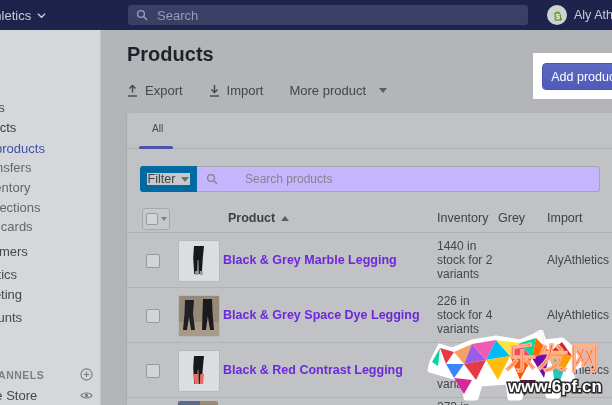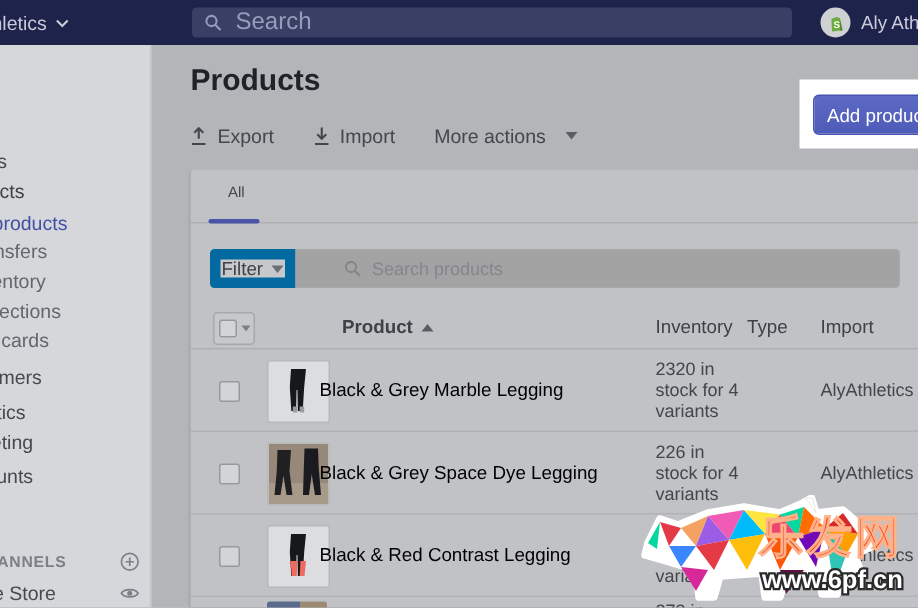--- a/index.html
+++ b/index.html
@@ -9,21 +9,21 @@
   #app{position:absolute;inset:0;width:612px;height:405px;overflow:hidden;}
 
   
   .topbar{position:absolute;left:0;top:0;width:612px;height:30px;background:#1e234c;z-index:30;}
   .store-switcher{position:absolute;left:0;top:0;height:30px;width:110px;overflow:hidden;}
   .store-switcher-inner{position:absolute;left:-36px;top:0;height:30px;display:flex;align-items:center;gap:6px;}
   .store-name{color:#c9cbd8;font-size:13px;font-weight:500;white-space:nowrap;}
   .chev{width:9px;height:9px;}
   .tb-search{position:absolute;left:128px;top:5px;width:400px;height:20px;background:#3a3f66;
              border-radius:3px;display:flex;align-items:center;padding:0 8px;gap:7px;box-sizing:border-box;}
-  .tb-search input{background:transparent;border:none;outline:none;color:#c6c9dc;font-size:16px;width:330px;
+  .tb-search input{background:transparent;border:none;outline:none;color:#c6c9dc;font-size:13px;width:330px;
                    font-family:"Liberation Sans","DejaVu Sans",sans-serif;}
   .tb-search input::placeholder{color:#979cb8;}
   .avatar{position:absolute;left:547px;top:5px;width:20px;height:20px;border-radius:50%;background:#cfd1d3;
           display:flex;align-items:center;justify-content:center;overflow:hidden;}
   .user-name{position:absolute;left:574px;top:0;height:30px;line-height:30px;color:#c9cbd8;font-size:12.5px;
              white-space:nowrap;}
 
   
   .sidebar{position:absolute;left:0;top:30px;width:100px;height:375px;background:#d6d7da;
            border-right:1px solid #c2c3c6;overflow:hidden;z-index:10;}
@@ -54,43 +54,43 @@
   
   .card{position:absolute;left:26px;top:83px;width:500px;height:292px;background:#c0c2c5;
         border-radius:3px 3px 0 0;box-shadow:0 1px 2px rgba(0,0,0,.18);}
   .tab-strip{position:absolute;left:0;top:0;width:100%;height:36px;border-bottom:1px solid #adafb2;box-sizing:border-box;}
   .tab{position:absolute;left:25px;top:10px;font-size:10px;color:#43464b;}
   .tab-underline{position:absolute;left:12px;top:33px;width:34px;height:3px;background:#4b55a8;border-radius:2px;}
 
   .filter-row{position:absolute;left:13px;top:53px;height:26px;display:flex;}
   .filter-btn{width:57px;height:26px;background:#c7c8cb;border:7px solid #0369a1;border-radius:3px 0 0 3px;
               box-sizing:border-box;display:flex;align-items:center;justify-content:center;font-size:12.5px;color:#3e4146;cursor:pointer;}
-  .filter-search{width:403px;height:26px;background:#a3a3a3;border:1px solid #a6a8ab;border-left:none;
-                 border-radius:0 3px 3px 0;box-sizing:border-box;display:flex;align-items:center;padding:0 9px;gap:5px;justify-content:flex-end;}
+  .filter-search{width:403px;height:26px;background:#c4b5fd;border:1px solid #a6a8ab;border-left:none;
+                 border-radius:0 3px 3px 0;box-sizing:border-box;display:flex;align-items:center;padding:0 9px;gap:25px;}
   .filter-search input{background:transparent;border:none;outline:none;font-size:12px;color:#4a4d52;width:340px;
                        font-family:"Liberation Sans","DejaVu Sans",sans-serif;}
   .filter-search input::placeholder{color:#83868d;}
 
   .thead{position:absolute;left:0;top:92px;width:100%;height:28px;border-bottom:1px solid #aeb0b3;box-sizing:border-box;}
   .sel-all{position:absolute;left:15px;top:3px;width:28px;height:22px;background:#c7c8cb;border:1px solid #a6a8ab;
            border-radius:3px;box-sizing:border-box;display:flex;align-items:center;justify-content:center;gap:3px;cursor:pointer;}
   .mini-box{width:10px;height:10px;background:#d2d4d6;border:1px solid #97999c;border-radius:2px;}
   .mini-caret{width:0;height:0;border-left:3px solid transparent;border-right:3px solid transparent;border-top:4px solid #7c7f84;}
   .th{position:absolute;top:6px;font-size:12.5px;font-weight:600;color:#3e4146;}
   .th-product{left:101px;}  .th-inventory{left:310px;} .th-type{left:371px;} .th-vendor{left:420px;}
   .sort-asc{display:inline-block;width:0;height:0;border-left:4px solid transparent;border-right:4px solid transparent;
             border-bottom:5px solid #5a5d63;margin-left:6px;position:relative;top:-1px;}
 
   .trow{position:absolute;left:0;width:100%;height:55px;border-bottom:1px solid #b0b2b5;box-sizing:border-box;}
   .row-1{top:120px;} .row-2{top:175px;} .row-3{top:230px;} .row-4{top:285px;border-bottom:none;height:7px;}
   .row-check{position:absolute;left:19px;top:21px;width:12px;height:12px;background:#d2d4d6;
              border:1px solid #97999c;border-radius:2px;cursor:pointer;}
   .thumb{position:absolute;left:51px;top:7px;width:40px;height:40px;border:1px solid #b6b8ba;border-radius:2px;
          background:#d8d9db;overflow:hidden;}
-  .prod-link{position:absolute;left:86px;top:20px;font-size:12.5px;color:#000000;cursor:pointer;white-space:nowrap;}
+  .prod-link{position:absolute;left:96px;top:20px;font-size:12.5px;color:#6d28d9;cursor:pointer;white-space:nowrap;font-weight:bold;}
   .inv-cell{position:absolute;left:310px;top:6px;width:58px;font-size:12px;line-height:14px;color:#43464b;}
   .vendor-cell{position:absolute;left:420px;top:20px;font-size:12px;color:#43464b;}
   .partial-thumb{position:absolute;left:51px;top:3px;width:40px;height:5px;
                  background:linear-gradient(90deg,#5a6b8c 0 55%,#9c8a74 55% 100%);border-radius:2px 2px 0 0;}
   .partial-inv{position:absolute;left:310px;top:2px;font-size:12px;color:#43464b;}
 
   
   .watermark{position:absolute;left:424px;top:330px;width:190px;height:75px;z-index:50;pointer-events:none;}
   .wm-cn{font-weight:700;}
 </style>
@@ -171,21 +171,21 @@
       </div>
       <div class="action-btn">
         <svg width="11" height="13" viewBox="0 0 11 13">
           <line x1="5.5" y1="1" x2="5.5" y2="8" stroke="#43464b" stroke-width="1.4"></line>
           <polyline points="2.5,5.5 5.5,8.5 8.5,5.5" fill="none" stroke="#43464b" stroke-width="1.4"></polyline>
           <line x1="1" y1="12" x2="10" y2="12" stroke="#43464b" stroke-width="1.4"></line>
         </svg>
         <span>Import</span>
       </div>
       <div class="action-btn">
-        <span>More actions</span>
+        <span>More product</span>
         <span class="caret-down"></span>
       </div>
     </div>
 
     <div class="card">
       <div class="tab-strip">
         <div class="tab">All</div>
         <div class="tab-underline"></div>
       </div>
 
@@ -205,36 +205,36 @@
 
       <div class="thead">
         <div class="sel-all">
           <span class="mini-box"></span>
           <span class="mini-caret"></span>
         </div>
         <div class="th th-product">
           <span>Product</span><span class="sort-asc"></span>
         </div>
         <div class="th th-inventory" style="font-weight:400;">Inventory</div>
-        <div class="th th-type" style="font-weight:400;">Type</div>
+        <div class="th th-type" style="font-weight:400;">Grey</div>
         <div class="th th-vendor" style="font-weight:400;">Import</div>
       </div>
 
       <div class="trow row-1">
         <span class="row-check"></span>
         <div class="thumb">
           <svg width="40" height="40" viewBox="0 0 40 40">
             <rect width="40" height="40" fill="#dcdddf"></rect>
             <path d="M15 5 h10 l-1.2 12 -1 16 h-3.2 l-0.3 -14 h-0.6 l-0.3 14 h-3.2 l-1 -16 Z" fill="#17181c"></path>
             <rect x="16.2" y="30" width="3" height="4" fill="#9a9b9e"></rect>
             <rect x="20.8" y="30" width="3" height="4" fill="#9a9b9e"></rect>
           </svg>
         </div>
         <span class="prod-link">Black &amp; Grey Marble Legging</span>
-        <div class="inv-cell">2320 in stock for 4 variants</div>
+        <div class="inv-cell">1440 in stock for 2 variants</div>
         <div class="vendor-cell">AlyAthletics</div>
       </div>
 
       <div class="trow row-2">
         <span class="row-check"></span>
         <div class="thumb">
           <svg width="40" height="40" viewBox="0 0 40 40">
             <rect width="40" height="40" fill="#97897a"></rect>
             <rect y="26" width="40" height="14" fill="#a89a88"></rect>
             <path d="M6 4 h9 l-1 14 2 16 h-4 l-2 -13 -2 13 h-4 l1.5 -16 Z" fill="#201f22"></path>

